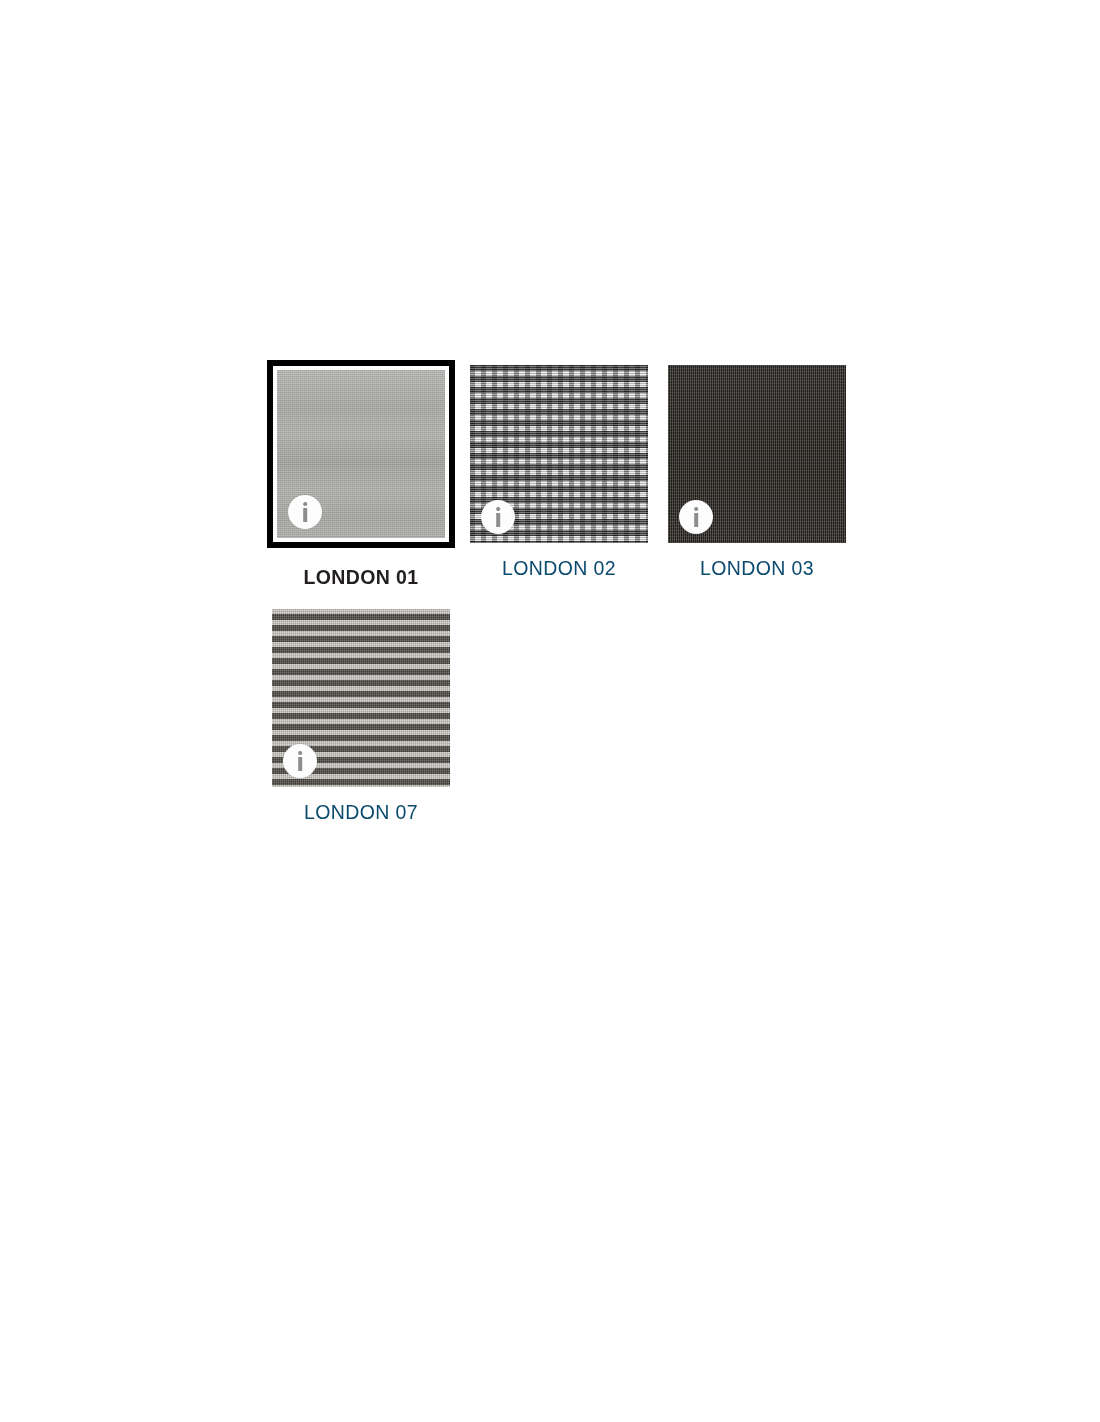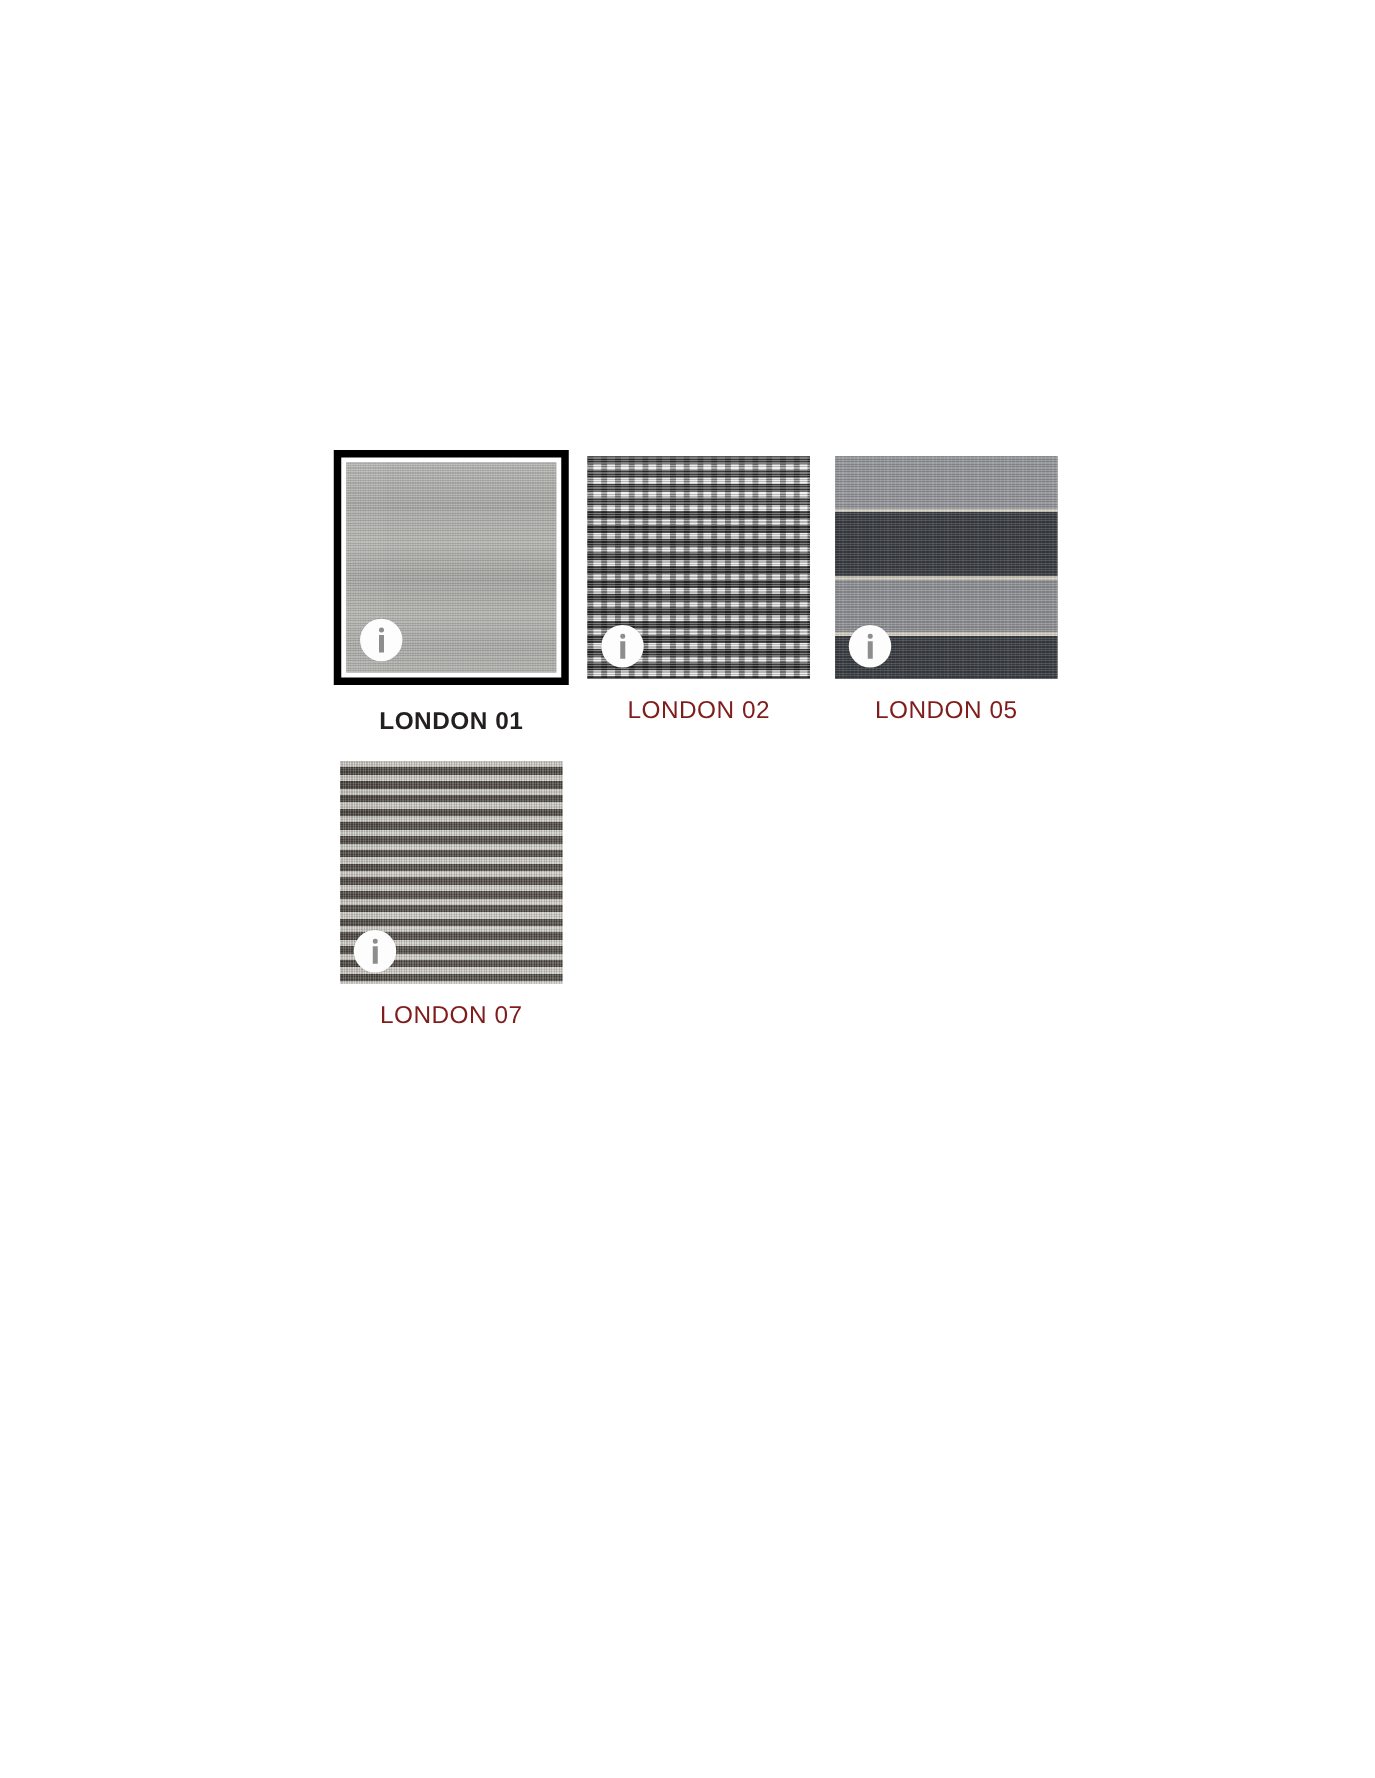--- a/index.html
+++ b/index.html
@@ -91,21 +91,21 @@
     height: 14px;
     background: #8d8d8d;
   }
 
   
   .swatch-label {
     margin-top: 14px;
     text-align: center;
     font-size: 19.5px;
     letter-spacing: 0.4px;
-    color: #7f1d1d;
+    color: #0c4a6e;
     font-weight: 400;
     white-space: nowrap;
   }
   .swatch-cell.selected .swatch-label {
     font-weight: 700;
     color: #231f20;
     margin-top: 18px;
   }
 
   
@@ -264,28 +264,28 @@
           <div class="info-badge">
             <span class="dot"></span>
             <span class="stem"></span>
           </div>
         </div>
       </div>
       <div class="swatch-label">LONDON 02</div>
     </div>
     <div class="swatch-cell">
       <div class="tile-frame">
-        <div class="tile tex-london-05">
-          <div class="info-badge">
-            <span class="dot"></span>
-            <span class="stem"></span>
-          </div>
-        </div>
-      </div>
-      <div class="swatch-label">LONDON 05</div>
+        <div class="tile tex-london-03">
+          <div class="info-badge">
+            <span class="dot"></span>
+            <span class="stem"></span>
+          </div>
+        </div>
+      </div>
+      <div class="swatch-label">LONDON 03</div>
     </div>
     <div class="swatch-cell">
       <div class="tile-frame">
         <div class="tile tex-london-06">
           <div class="info-badge">
             <span class="dot"></span>
             <span class="stem"></span>
           </div>
         </div>
       </div>

